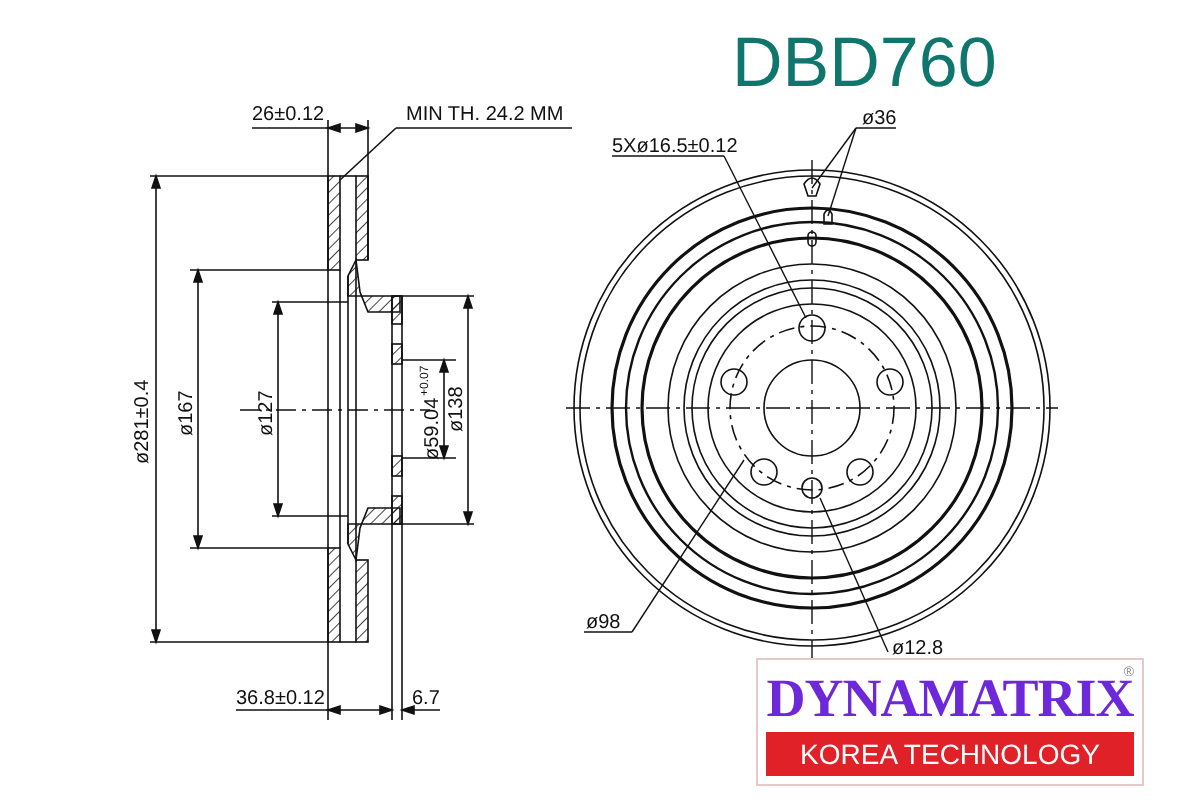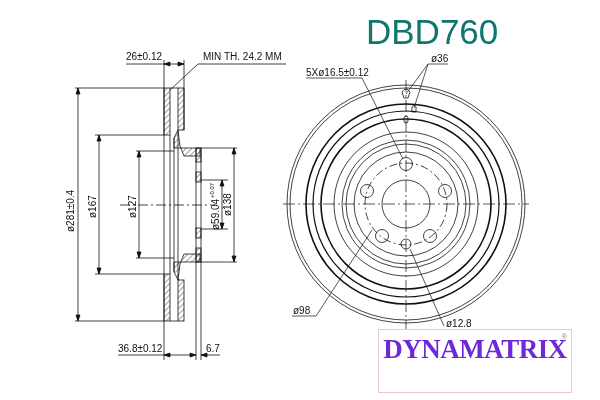--- a/index.html
+++ b/index.html
@@ -137,13 +137,14 @@
 
   <text class="dim" x="306" y="76">5Xø16.5±0.12</text>
   <text class="dim" x="431" y="62">ø36</text>
   <text class="dim" x="293" y="314">ø98</text>
   <text class="dim" x="446" y="327">ø12.8</text>
 </svg>
 
 <div class="logo">
   <div class="logo-name">DYNAMATRIX</div>
   <div class="logo-reg">®</div>
+  <div class="logo-band">KOREA TECHNOLOGY</div>
 </div>
 
 </body></html>

